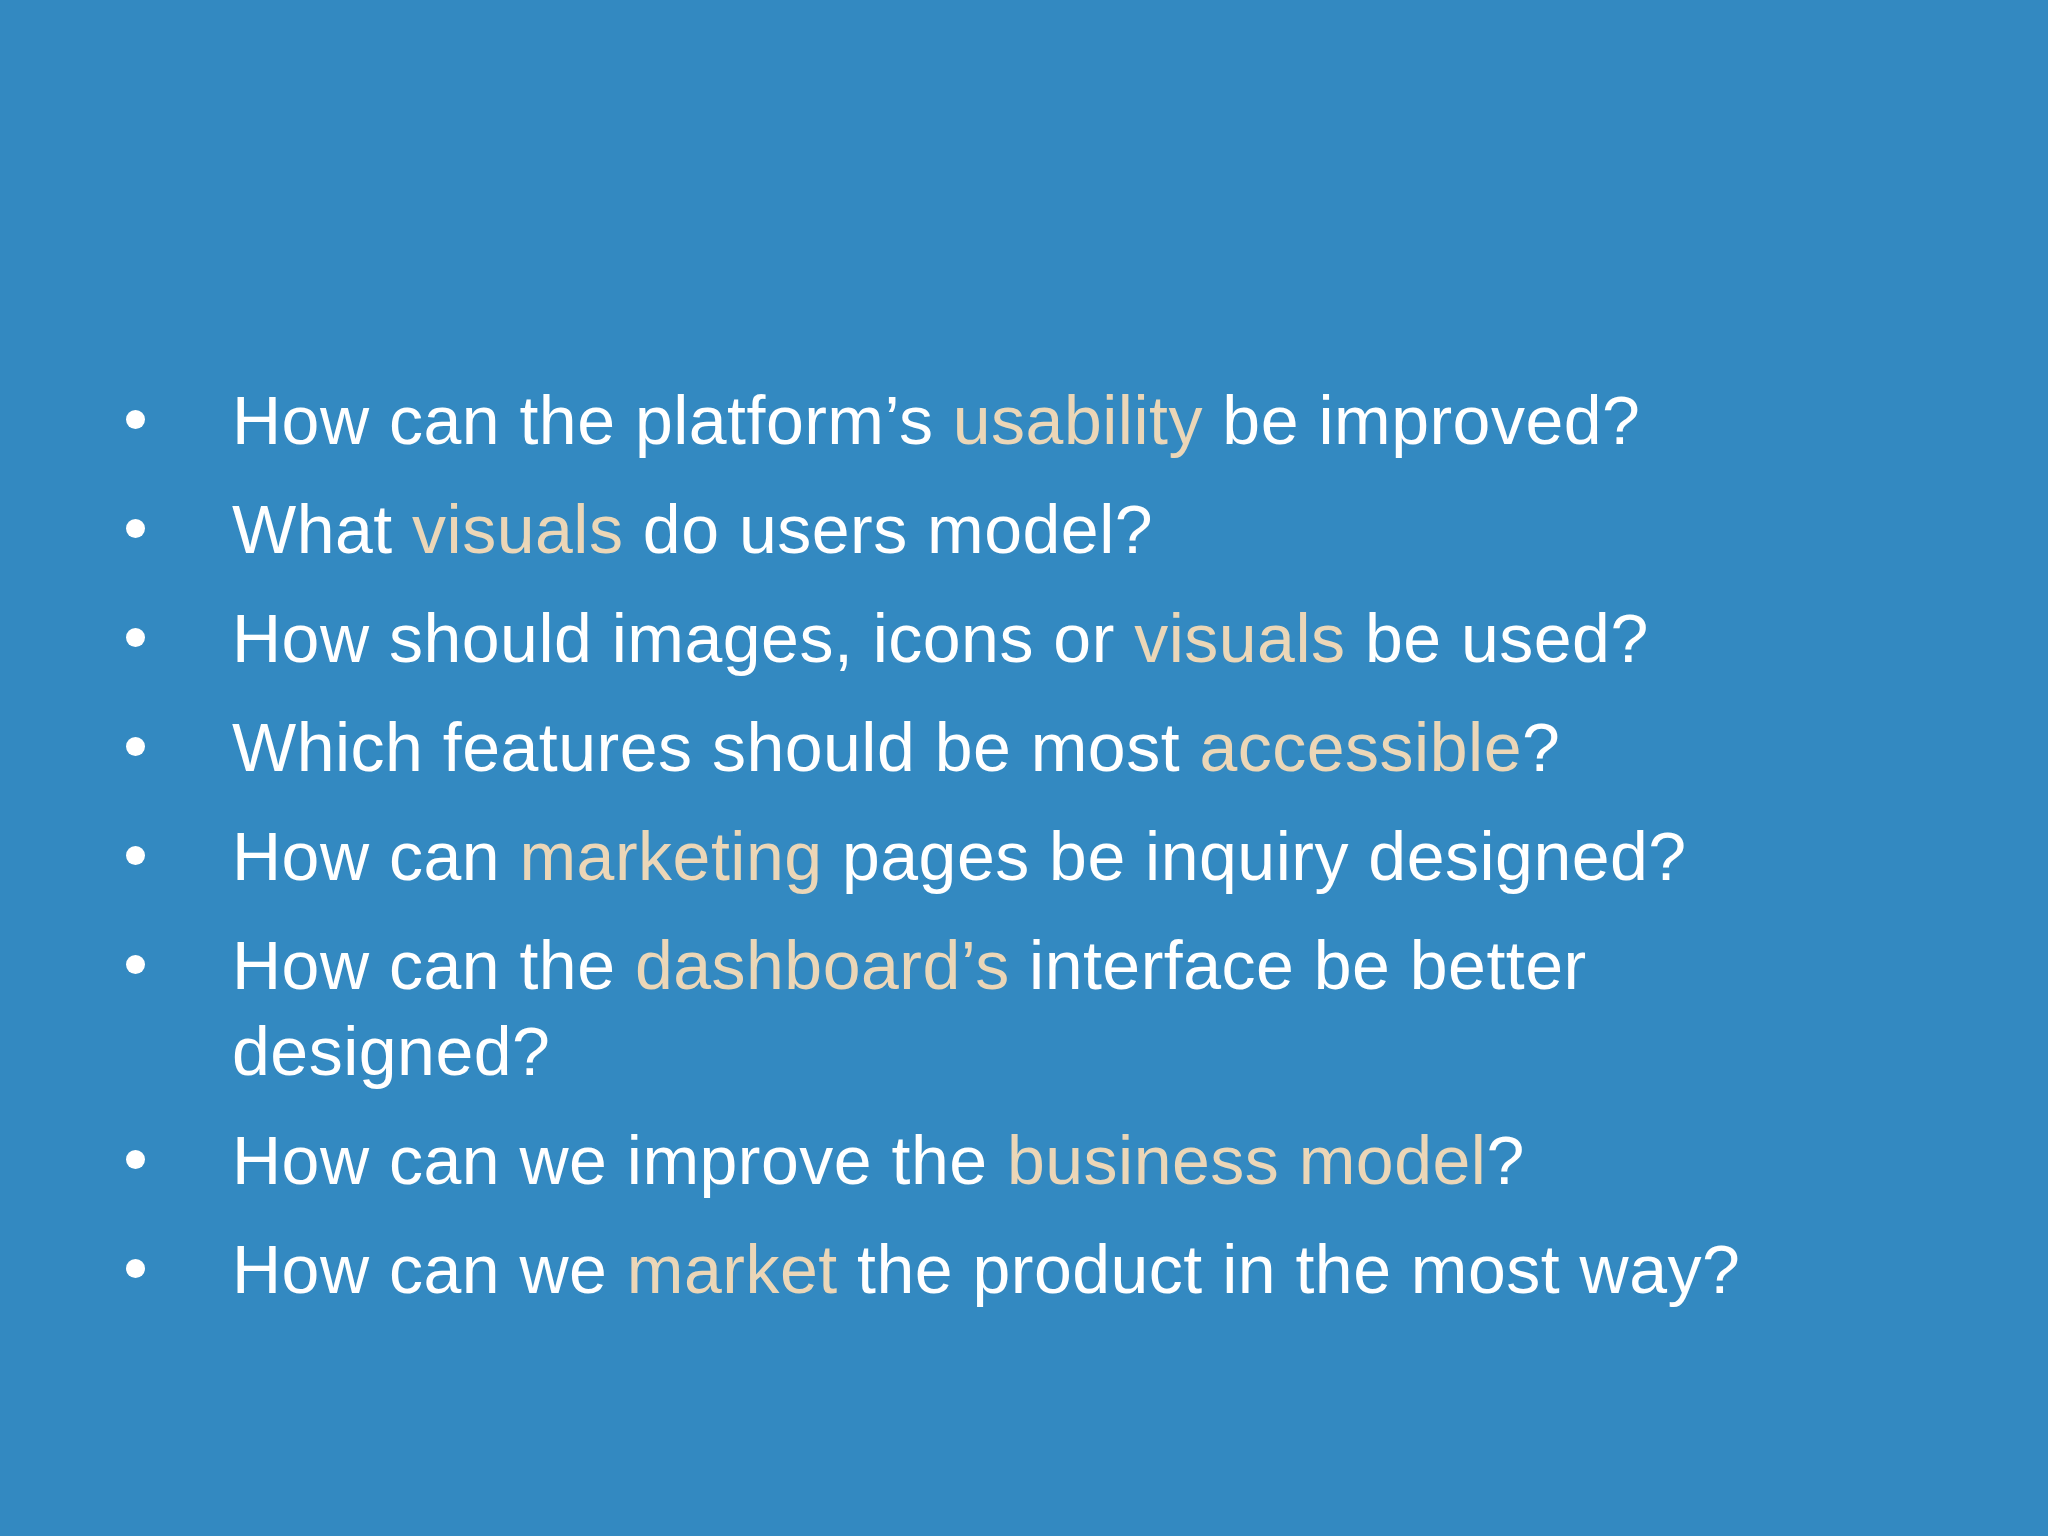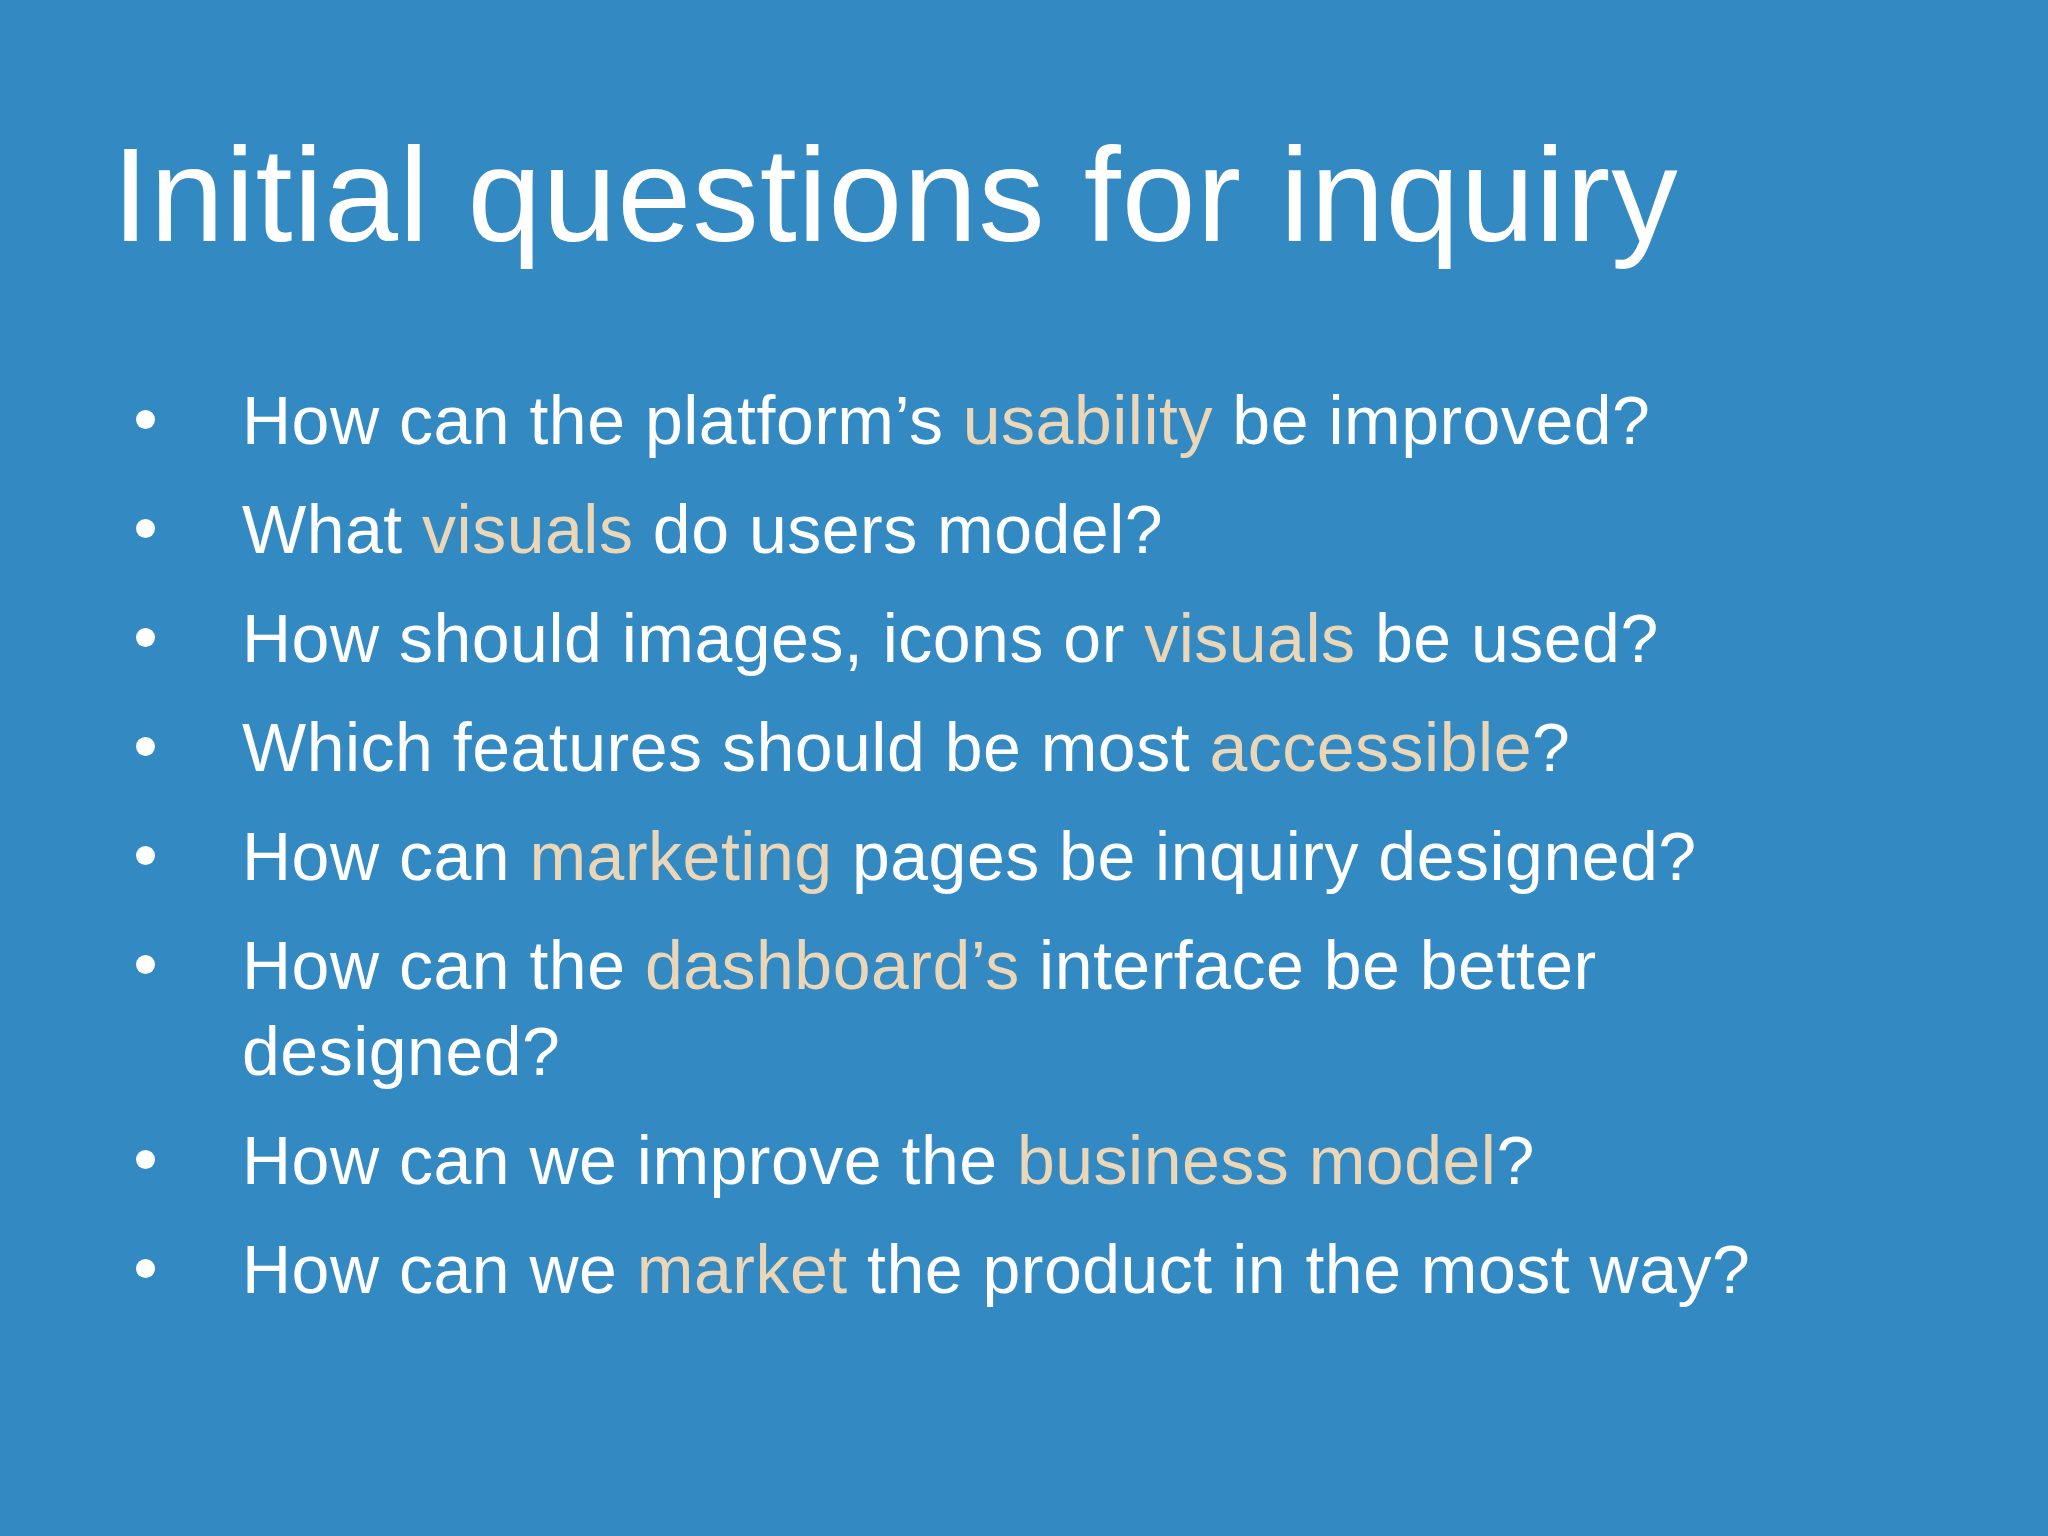--- a/index.html
+++ b/index.html
@@ -25,21 +25,21 @@
     top: 116px;
     font-size: 133px;
     font-weight: 300;
     line-height: 1.2;
     letter-spacing: 1px;
     color: var(--fg);
     white-space: nowrap;
   }
   .bullet-list {
     position: absolute;
-    left: 10px;
+    left: 0;
     top: 377px;
     width: 1812px;
   }
   .bullet {
     display: flex;
     align-items: flex-start;
     margin-bottom: 23px;
   }
   .bullet-dot {
     flex: 0 0 auto;
@@ -58,21 +58,20 @@
     letter-spacing: 0.5px;
     max-width: 1700px;
   }
   .bullet-line { white-space: nowrap; }
   .hl { color: var(--hl); }
 </style>
 </head>
 <body>
 
 <div class="slide">
-  <h1 class="slide-title">Initial questions for inquiry</h1>
   <div class="bullet-list">
       <div class="bullet">
         <span class="bullet-dot"></span>
         <div class="bullet-text">
           <div class="bullet-line"><span>How can the platform’s </span><span class="hl">usability</span><span> be improved?</span></div>
         </div>
       </div>
       <div class="bullet">
         <span class="bullet-dot"></span>
         <div class="bullet-text">

